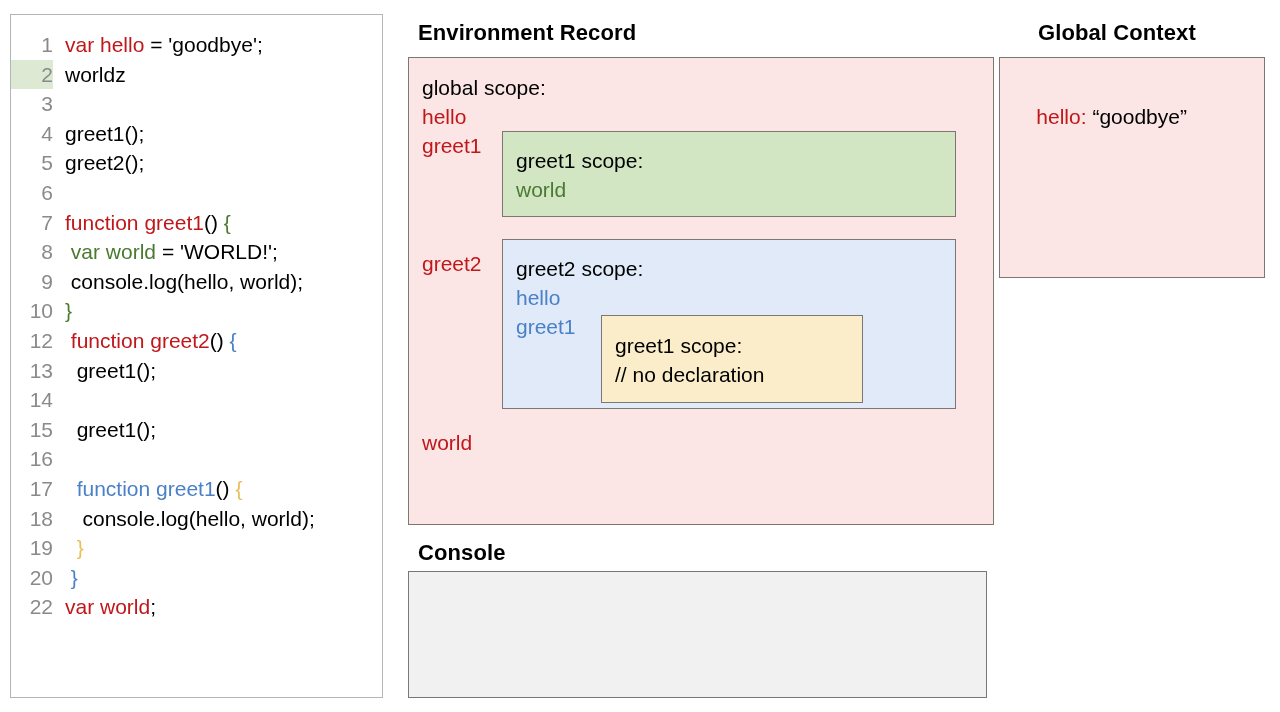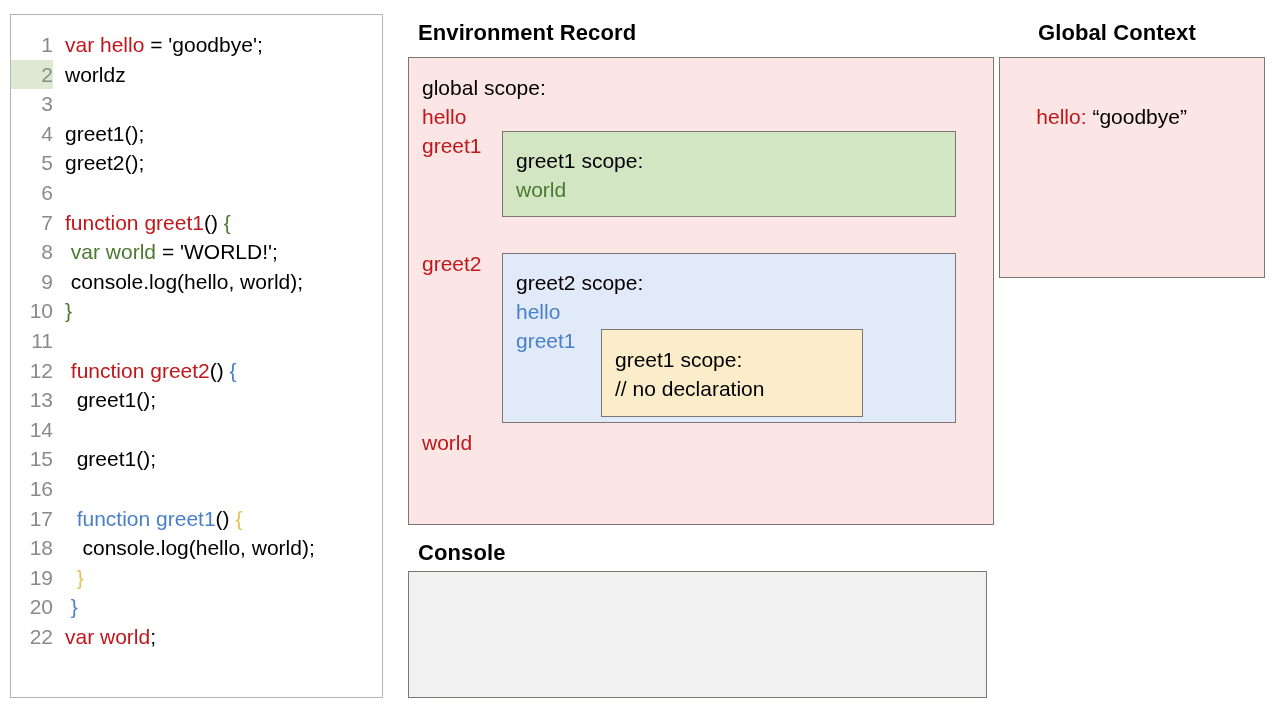--- a/index.html
+++ b/index.html
@@ -106,21 +106,20 @@
       <div class="code-line"><span class="gutter">1</span><span class="code-text"><span class="tok-red">var hello</span><span class="tok-black"> = 'goodbye';</span></span></div>
       <div class="code-line"><span class="gutter hl">2</span><span class="code-text"><span class="tok-black">worldz</span></span></div>
       <div class="code-line"><span class="gutter">3</span><span class="code-text"><span class="tok-black"></span></span></div>
       <div class="code-line"><span class="gutter">4</span><span class="code-text"><span class="tok-black">greet1();</span></span></div>
       <div class="code-line"><span class="gutter">5</span><span class="code-text"><span class="tok-black">greet2();</span></span></div>
       <div class="code-line"><span class="gutter">6</span><span class="code-text"><span class="tok-black"></span></span></div>
       <div class="code-line"><span class="gutter">7</span><span class="code-text"><span class="tok-red">function greet1</span><span class="tok-black">() </span><span class="tok-green">{</span></span></div>
       <div class="code-line"><span class="gutter">8</span><span class="code-text"><span class="tok-black"> </span><span class="tok-green">var world</span><span class="tok-black"> = 'WORLD!';</span></span></div>
       <div class="code-line"><span class="gutter">9</span><span class="code-text"><span class="tok-black"> console.log(hello, world);</span></span></div>
       <div class="code-line"><span class="gutter">10</span><span class="code-text"><span class="tok-green">}</span></span></div>
-      <div class="code-line"><span class="gutter">11</span><span class="code-text"><span class="tok-black"></span></span></div>
       <div class="code-line"><span class="gutter">12</span><span class="code-text"><span class="tok-black"> </span><span class="tok-red">function greet2</span><span class="tok-black">() </span><span class="tok-blue">{</span></span></div>
       <div class="code-line"><span class="gutter">13</span><span class="code-text"><span class="tok-black">  greet1();</span></span></div>
       <div class="code-line"><span class="gutter">14</span></div>
       <div class="code-line"><span class="gutter">15</span><span class="code-text"><span class="tok-black">  greet1();</span></span></div>
       <div class="code-line"><span class="gutter">16</span><span class="code-text"><span class="tok-black"></span></span></div>
       <div class="code-line"><span class="gutter">17</span><span class="code-text"><span class="tok-black">  </span><span class="tok-blue">function greet1</span><span class="tok-black">() </span><span class="tok-gold">{</span></span></div>
       <div class="code-line"><span class="gutter">18</span><span class="code-text"><span class="tok-black">   console.log(hello, world);</span></span></div>
       <div class="code-line"><span class="gutter">19</span><span class="code-text"><span class="tok-black">  </span><span class="tok-gold">}</span></span></div>
       <div class="code-line"><span class="gutter">20</span><span class="code-text"><span class="tok-black"> </span><span class="tok-blue">}</span></span></div>
       <div class="code-line"><span class="gutter">22</span><span class="code-text"><span class="tok-red">var world</span><span class="tok-black">;</span></span></div>
@@ -139,21 +138,21 @@
 
   <div class="float-label var-red" style="left:13px; top:191px;">greet2</div>
 
   <div class="float-label var-red" style="left:13px; top:370px;">world</div>
 
   <div class="scope-box box-green" style="left:93px; top:73px; width:454px; height:86px;">
     <div class="float-label" style="left:13px; top:14px; color:#000;">greet1 scope:</div>
     <div class="float-label var-green" style="left:13px; top:43px;">world</div>
   </div>
 
-  <div class="scope-box box-blue" style="left:93px; top:195px; width:454px; height:170px;">
+  <div class="scope-box box-blue" style="left:93px; top:181px; width:454px; height:170px;">
     <div class="float-label" style="left:13px; top:14px; color:#000;">greet2 scope:</div>
     <div class="float-label var-blue" style="left:13px; top:43px;">hello</div>
     <div class="float-label var-blue" style="left:13px; top:72px;">greet1</div>
 
     <div class="scope-box box-yellow" style="left:98px; top:75px; width:262px; height:88px;">
       <div class="float-label" style="left:13px; top:15px; color:#000;">greet1 scope:</div>
       <div class="float-label" style="left:13px; top:44px; color:#000;">// no declaration</div>
     </div>
   </div>
 </div>

